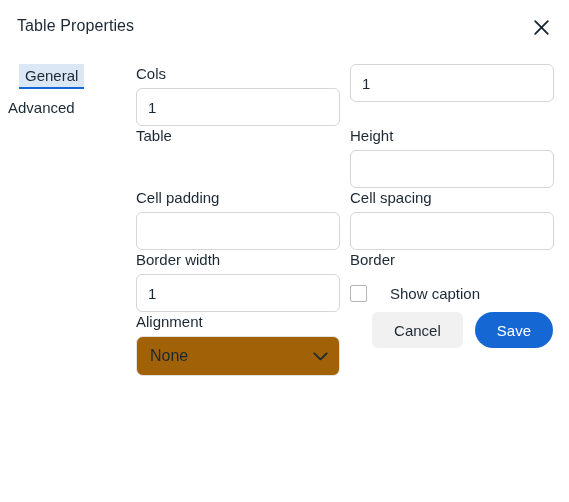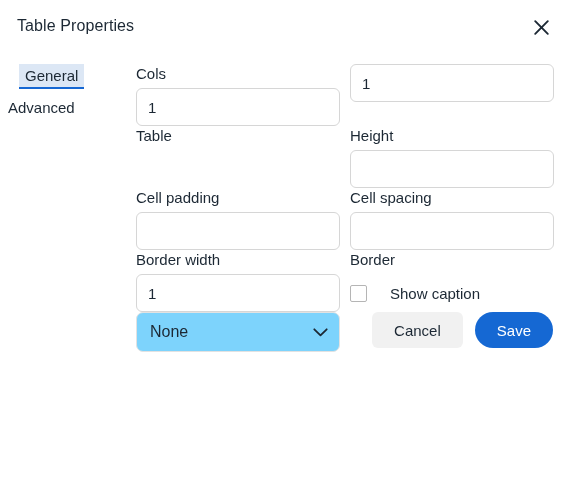--- a/index.html
+++ b/index.html
@@ -161,21 +161,21 @@
   }
   .select-box {
     box-sizing: border-box;
     width: 204px;
     height: 40px;
     padding: 7px 32px 7px 13px;
     font-size: 16px;
     line-height: 24px;
     font-family: "Liberation Sans", sans-serif;
     color: #1c2834;
-    background: #7dd3fc;
+    background: #a16207;
     border: 1px solid #e2e2e2;
     border-radius: 7px;
     cursor: pointer;
     display: flex;
     align-items: flex-end;
   }
   .select-chevron {
     position: absolute;
     right: 12px;
     top: 50%;
@@ -285,20 +285,21 @@
         <span class="field-label">Border</span>
         <div class="checkbox-row">
           <span class="checkbox-box"></span>
           <span class="checkbox-label">Show caption</span>
         </div>
       </div>
     </div>
 
     <div class="form-row">
       <div class="field">
+        <span class="field-label">Alignment</span>
         <div class="select-wrap">
           <div class="select-box">
             <span>None</span>
           </div>
           <span class="select-chevron">
             <svg width="15" height="9" viewBox="0 0 15 9" aria-hidden="true">
               <path d="M1.3 1.3 L7.5 7.3 L13.7 1.3" stroke="#1c2834" stroke-width="1.8" fill="none" stroke-linecap="round" stroke-linejoin="round"></path>
             </svg>
           </span>
         </div>

